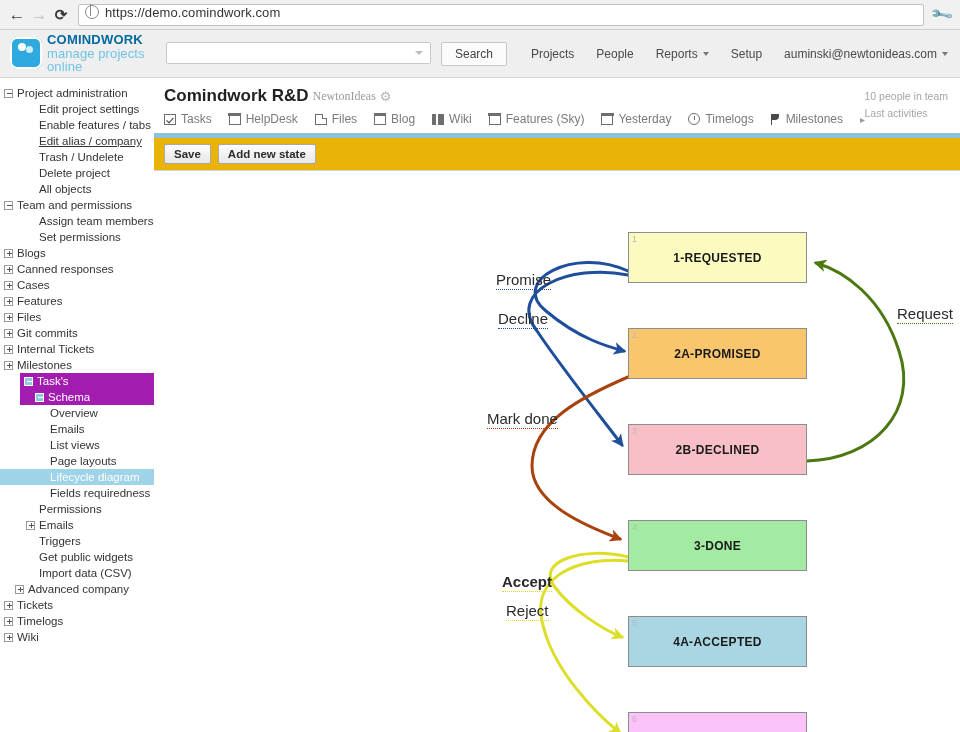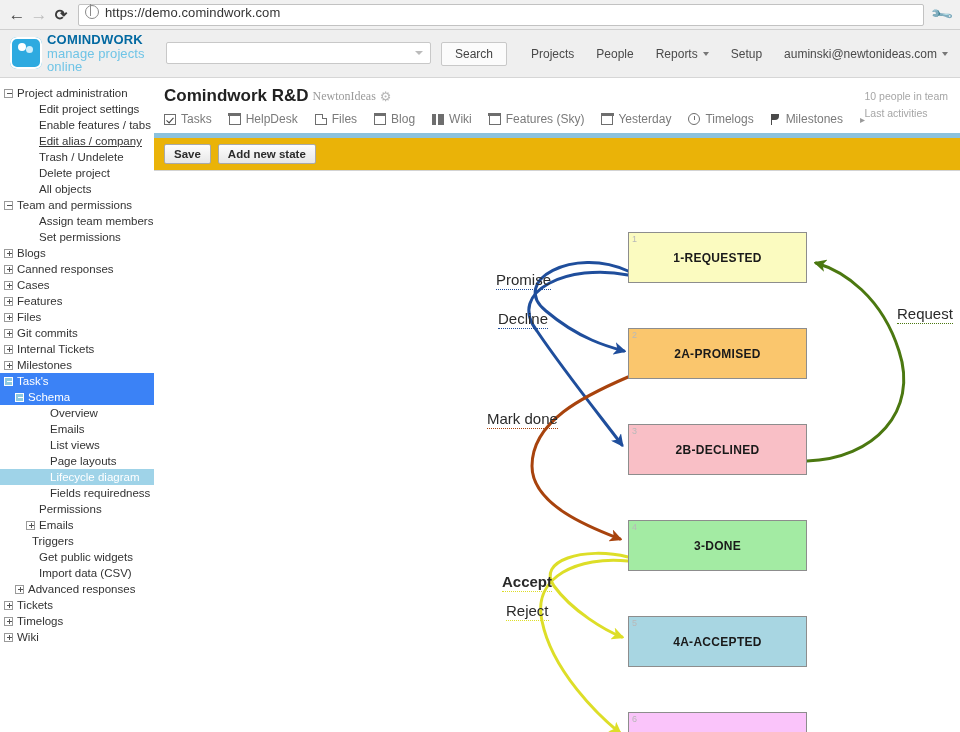--- a/index.html
+++ b/index.html
@@ -85,21 +85,21 @@
   }
   .snode{ display:flex; align-items:center; height:16px; white-space:nowrap; cursor:pointer; }
   .toggle{
     width:9px;height:9px;border:1px solid #9a9a9a;background:#fff;margin-right:4px;flex:none;
     position:relative; font-size:0; box-sizing:border-box;
   }
   .toggle:before{ content:"";position:absolute;left:1.5px;top:3.5px;width:5px;height:1px;background:#555;}
   .toggle.plus:after{ content:"";position:absolute;left:3.5px;top:1.5px;width:1px;height:5px;background:#555;}
   .snode .lbl{ overflow:hidden; text-overflow:ellipsis; }
   .snode.underline .lbl{ text-decoration:underline; }
-  .snode.sel{ background:#3b82f6; color:#fff; }
+  .snode.sel{ background:#a21caf; color:#fff;margin-left:20px; }
   .snode.sel .toggle{ border-color:#fff; background:#8ec9e0; }
   .snode.sel .toggle:before,.snode.sel .toggle:after{ background:#fff; }
   .snode.hl{ background:#9fd3e8; color:#fff; }
 
   
   .main{ flex:1; min-width:0; display:flex; flex-direction:column; }
   .proj-head{ padding:8px 0 0 10px; }
   .proj-title-row{ display:flex; align-items:center; gap:4px; }
   .proj-title{ font-size:17px; font-weight:bold; color:#222; }
   .proj-alias{ font-size:12px; color:#9a9a9a; font-family:"Liberation Serif", serif;}
@@ -313,35 +313,35 @@
         <span class="lbl">Fields requiredness</span>
       </div>
       <div class="snode" style="padding-left: 26px;">
         <span style="width: 13px; flex: 0 0 auto;"></span>
         <span class="lbl">Permissions</span>
       </div>
       <div class="snode" style="padding-left: 26px;">
         <span class="toggle plus"></span>
         <span class="lbl">Emails</span>
       </div>
-      <div class="snode" style="padding-left: 19px;">
+      <div class="snode" style="padding-left: 26px;">
         <span style="width: 13px; flex: 0 0 auto;"></span>
         <span class="lbl">Triggers</span>
       </div>
       <div class="snode" style="padding-left: 26px;">
         <span style="width: 13px; flex: 0 0 auto;"></span>
         <span class="lbl">Get public widgets</span>
       </div>
       <div class="snode" style="padding-left: 26px;">
         <span style="width: 13px; flex: 0 0 auto;"></span>
         <span class="lbl">Import data (CSV)</span>
       </div>
       <div class="snode" style="padding-left: 15px;">
         <span class="toggle plus"></span>
-        <span class="lbl">Advanced responses</span>
+        <span class="lbl">Advanced company</span>
       </div>
       <div class="snode" style="padding-left: 4px;">
         <span class="toggle plus"></span>
         <span class="lbl">Tickets</span>
       </div>
       <div class="snode" style="padding-left: 4px;">
         <span class="toggle plus"></span>
         <span class="lbl">Timelogs</span>
       </div>
       <div class="snode" style="padding-left: 4px;">

